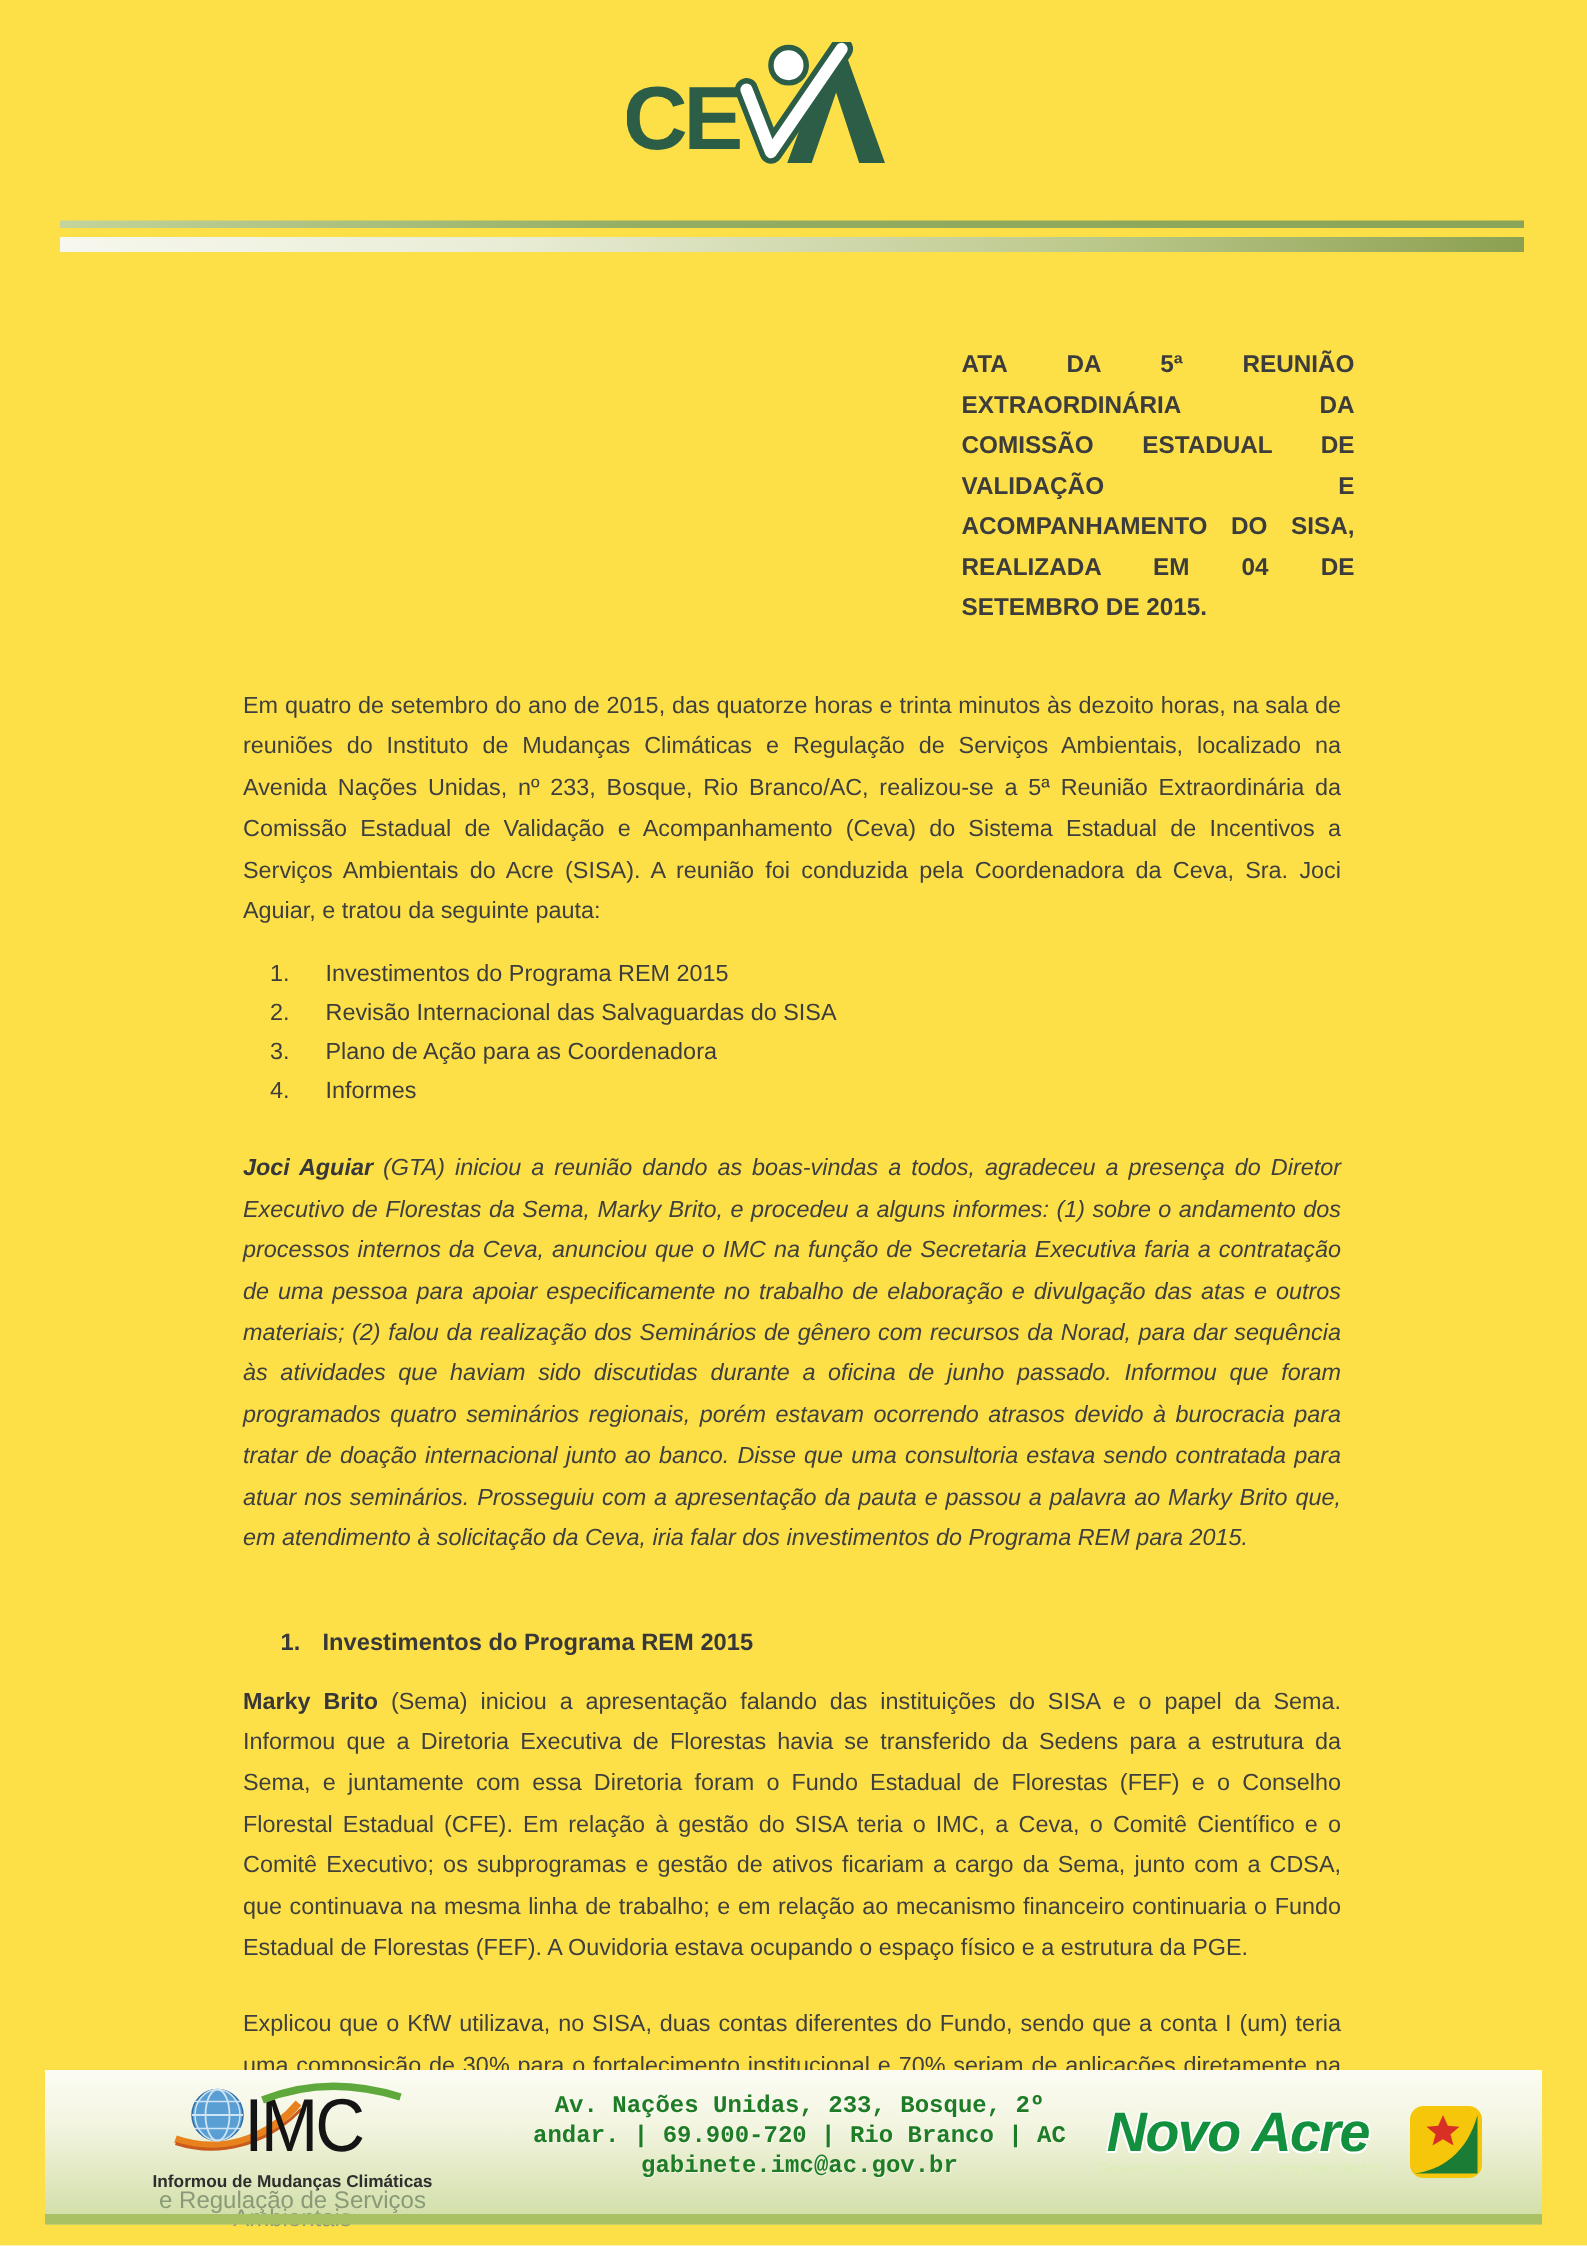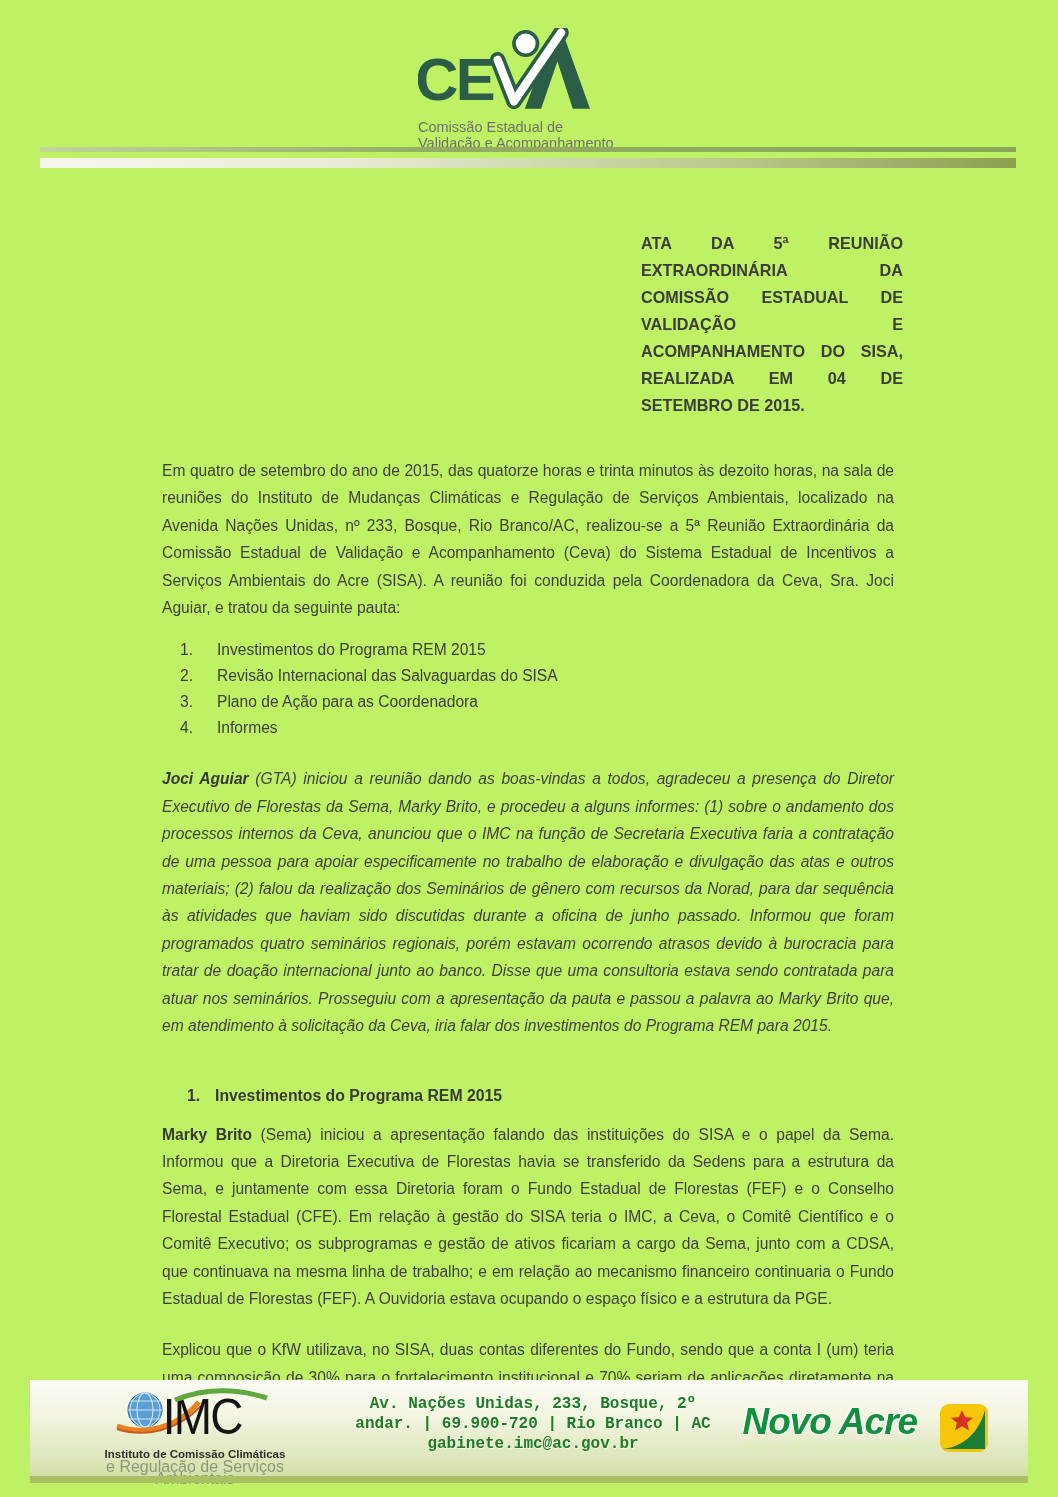--- a/index.html
+++ b/index.html
@@ -1,19 +1,19 @@
 <!DOCTYPE html>
 <html lang="pt"><head>
 <meta charset="utf-8">
 <style>
   html, body { margin:0; padding:0; background:#ffffff; }
   .page {
     position:relative;
     width:1058px; height:1497px;
-    background:#bef264;
+    background:#fde047;
     font-family:"Liberation Sans", sans-serif;
     color:#3d3d3d;
     overflow:hidden;
   }
 
   
   .logo-block { position:absolute; left:418px; top:28px; width:240px; }
   .ceva-svg { display:block; }
   .logo-subtitle { margin-top:3px; font-size:14.5px; line-height:16px; color:#6f6f6f; }
 
@@ -70,45 +70,41 @@
   .imc-line1 { font-size:11.5px; font-weight:bold; color:#2e2e2e; line-height:13px; }
   .imc-line2 { font-size:16px; color:#8a9a78; line-height:12px; }
 
   .footer-address {
     position:absolute; left:318px; top:14px; width:370px;
     text-align:center; font-weight:bold; font-size:16px; line-height:20px;
     color:#1e7c26; text-shadow:0.6px 0.6px 0 rgba(255,255,255,0.55);font-family:Liberation Mono, monospace;
   }
 
   .novo-acre-block { position:absolute; right:40px; top:24px; display:flex; align-items:flex-start; }
-  .novo-acre-text { text-align:left; margin-right:8px; }
+  .novo-acre-text { text-align:center; margin-right:20px; }
   .novo-acre-brand {
     font-style:italic; font-weight:bold; font-size:37px; line-height:36px;
     color:#12903e; letter-spacing:-1px;
     text-shadow:-1px -1px 0 #fff, 1px -1px 0 #fff, -1px 1px 0 #fff, 1px 1px 0 #fff;
   }
   .novo-acre-tagline { font-size:11px; font-style:italic; color:#dcedb6; margin-top:0; }
 </style>
 </head>
 <body>
 
 <div class="page">
 
   <div class="logo-block">
     <svg class="ceva-svg" width="172" height="88" viewBox="0 0 190 95">
       <text x="-3" y="78" font-family="Liberation Sans, sans-serif" font-weight="bold" font-size="66" fill="#2c5d46" letter-spacing="-3">CE</text>
       <path d="M118,88 L147,10 L162,10 L190,88 L171,88 L154,36 L136,88 Z" fill="#2c5d46"></path>
       <path d="M88,34 L106,80 L158,4" stroke="#2c5d46" stroke-width="17" fill="none" stroke-linecap="round" stroke-linejoin="round"></path>
       <path d="M88,34 L106,80 L158,4" stroke="#ffffff" stroke-width="9" fill="none" stroke-linecap="round" stroke-linejoin="round"></path>
       <circle cx="119" cy="16" r="13" fill="#ffffff" stroke="#2c5d46" stroke-width="4"></circle>
     </svg>
-    <div class="logo-subtitle">
-      <div>Comissão Estadual de</div>
-      <div>Validação e Acompanhamento</div>
-    </div>
   </div>
 
   <div class="rule1"></div>
   <div class="rule2"></div>
 
   <div class="doc-body">
 
     <div class="doc-title">ATA DA 5ª REUNIÃO EXTRAORDINÁRIA DA COMISSÃO ESTADUAL DE VALIDAÇÃO E ACOMPANHAMENTO DO SISA, REALIZADA EM 04 DE SETEMBRO DE 2015.</div>
 
     <p class="para p-intro">Em quatro de setembro do ano de 2015, das quatorze horas e trinta minutos às dezoito horas, na sala de reuniões do Instituto de Mudanças Climáticas e Regulação de Serviços Ambientais, localizado na Avenida Nações Unidas, nº 233, Bosque, Rio Branco/AC, realizou-se a 5ª Reunião Extraordinária da Comissão Estadual de Validação e Acompanhamento (Ceva) do Sistema Estadual de Incentivos a Serviços Ambientais do Acre (SISA). A reunião foi conduzida pela Coordenadora da Ceva, Sra. Joci Aguiar, e tratou da seguinte pauta:</p>
@@ -152,21 +148,21 @@
         <path d="M2,43 C30,52 62,45 86,20" stroke="#c85a1e" stroke-width="2" fill="none"></path>
         <circle cx="30" cy="24" r="17" fill="#5a9fd4" stroke="#2f6ea8" stroke-width="1"></circle>
         <ellipse cx="30" cy="24" rx="8" ry="17" fill="none" stroke="#cfe4f4" stroke-width="1.2"></ellipse>
         <ellipse cx="30" cy="24" rx="15" ry="17" fill="none" stroke="#cfe4f4" stroke-width="1"></ellipse>
         <line x1="13" y1="24" x2="47" y2="24" stroke="#cfe4f4" stroke-width="1.2"></line>
         <line x1="15" y1="15" x2="45" y2="15" stroke="#cfe4f4" stroke-width="1"></line>
         <line x1="15" y1="33" x2="45" y2="33" stroke="#cfe4f4" stroke-width="1"></line>
         <text x="52" y="48" font-family="Liberation Sans, sans-serif" font-size="50" fill="#141414" letter-spacing="-2" transform="scale(0.92,1)" aria-label="IMC">IMC</text>
         <path d="M60,14 C90,2 120,2 152,12" stroke="#5fa83c" stroke-width="5" fill="none"></path>
       </svg>
-      <div class="imc-line1">Instituto de Comissão Climáticas</div>
+      <div class="imc-line1">Informou de Mudanças Climáticas</div>
       <div class="imc-line2">e Regulação de Serviços Ambientais</div>
     </div>
 
     <div class="footer-address">
       <div>Av. Nações Unidas, 233, Bosque, 2º</div>
       <div>andar. | 69.900-720 | Rio Branco | AC</div>
       <div>gabinete.imc@ac.gov.br</div>
     </div>
 
     <div class="novo-acre-block">

